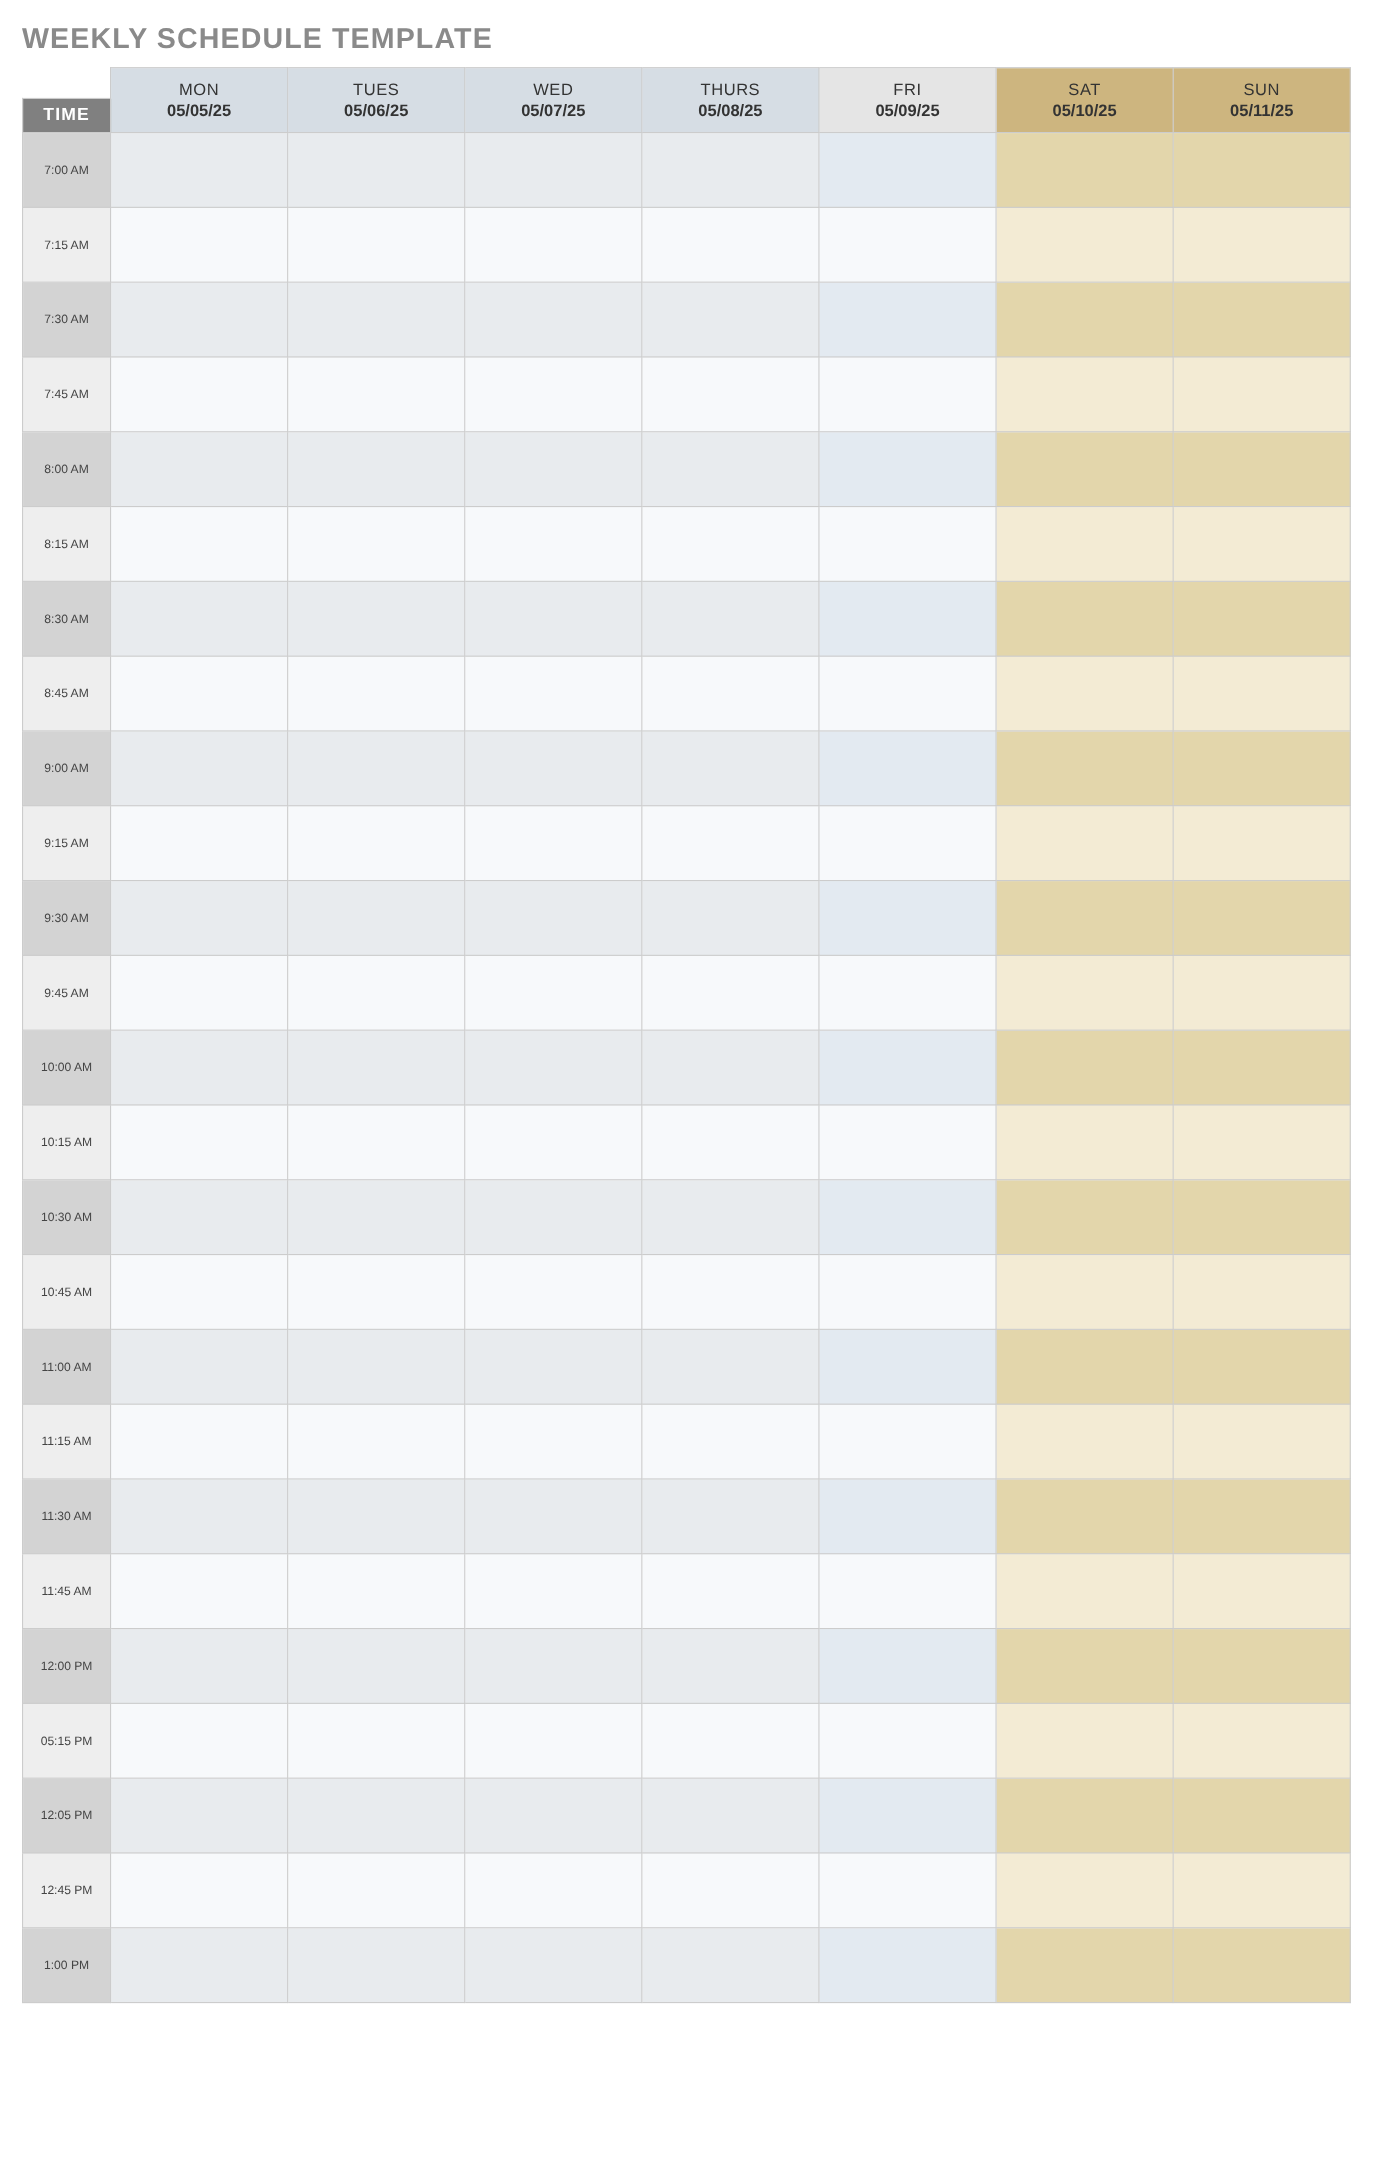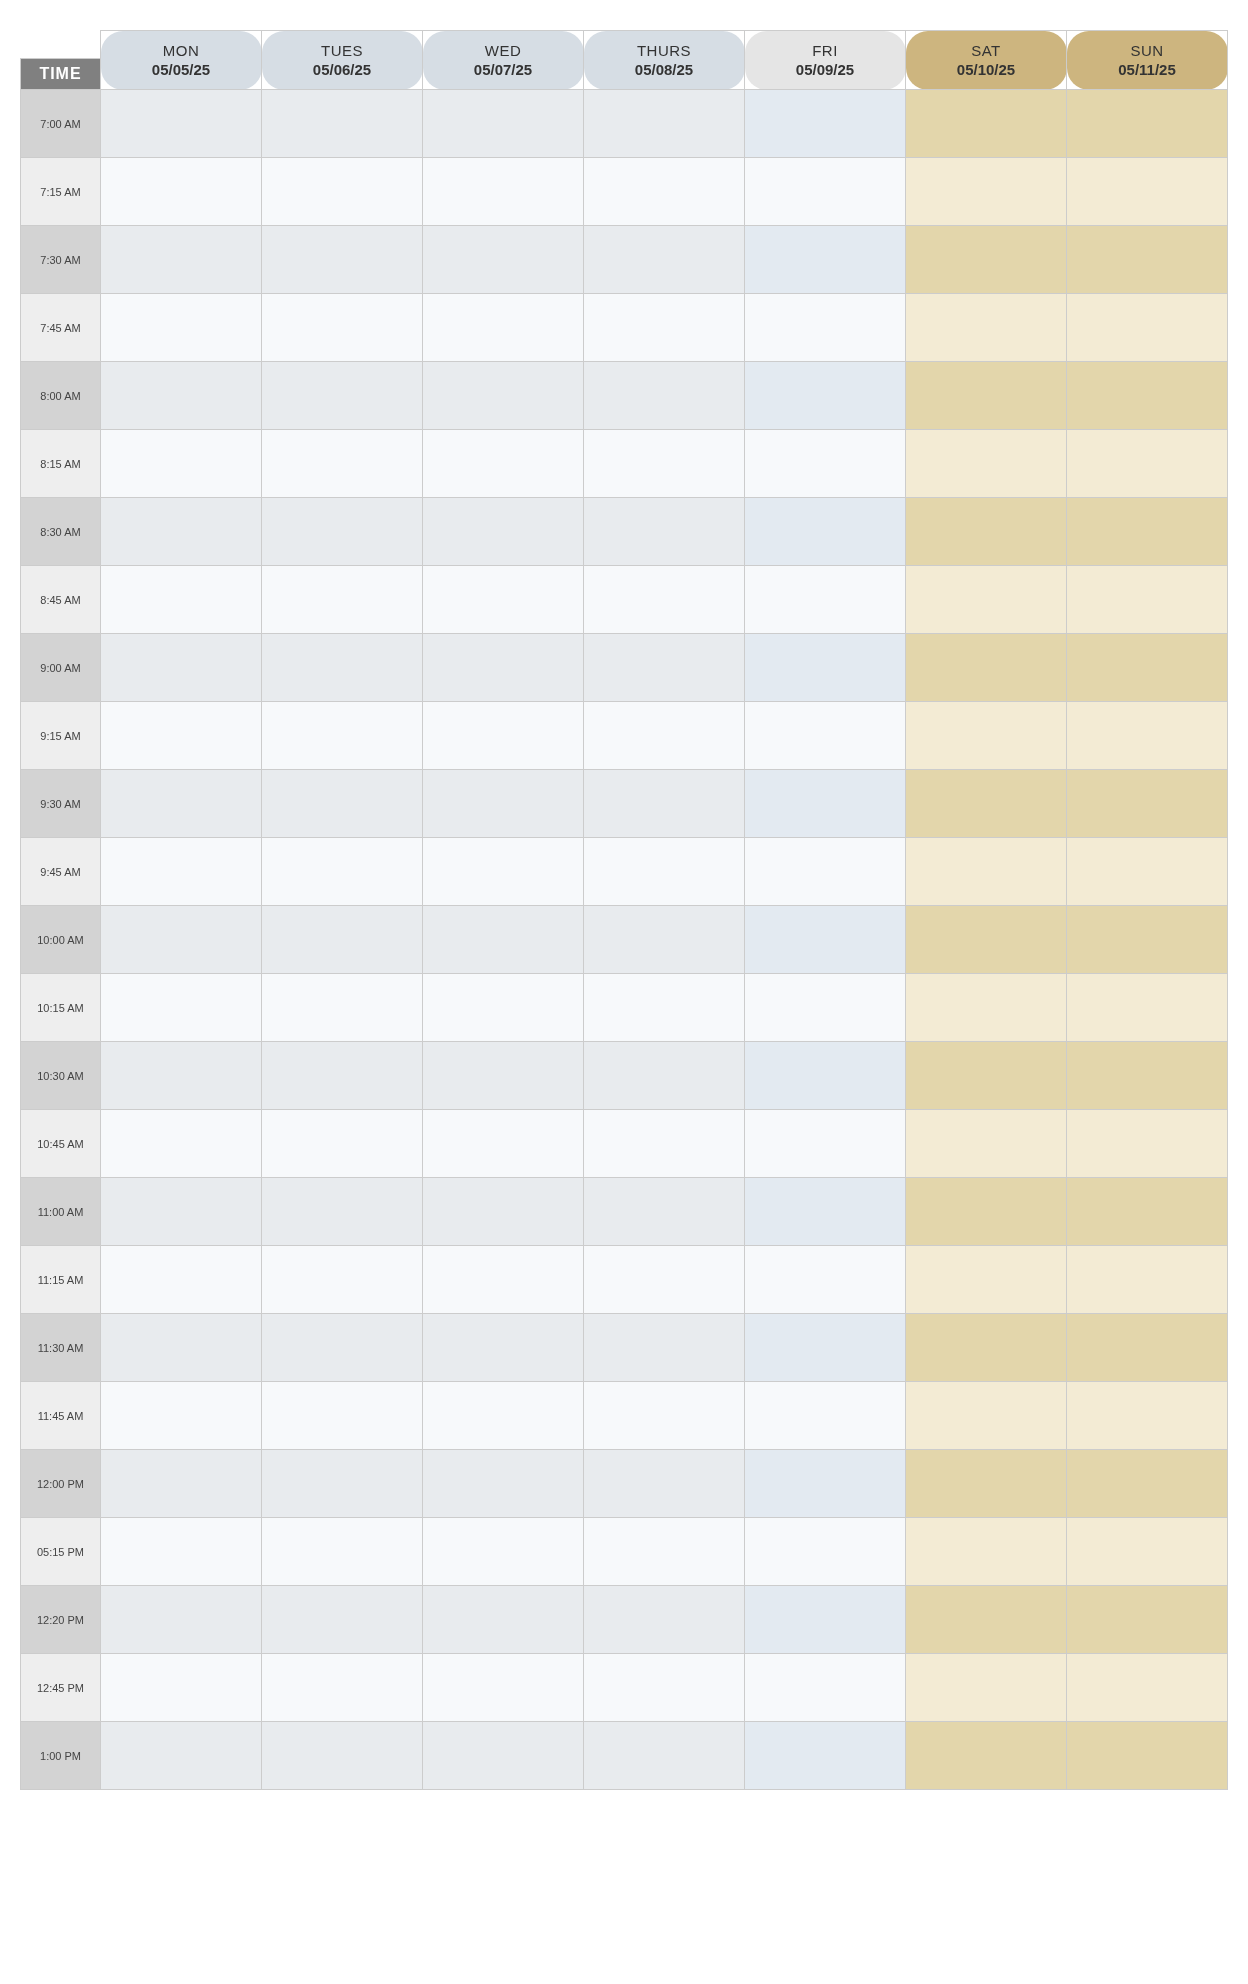--- a/index.html
+++ b/index.html
@@ -92,21 +92,20 @@
     background: #808080;
     color: #fff;
     font-size: 16px;
     font-weight: bold;
     letter-spacing: 1px;
     padding: 6px 4px;
     vertical-align: middle;
   }
   .dayhdr {
     font-size: 14px;
-    border-radius: 22px;
   }
   .dayhdr .dname {
     font-size: 15px;
     font-weight: 500;
     letter-spacing: 0.5px;
   }
   .dayhdr .ddate {
     font-size: 15px;
     margin-top: 2px;
   }
@@ -144,20 +143,21 @@
   .sched thead th.dayhdr {
     height: 56px;
   }
   .sched col.c-time { width: 80px; }
   .sched col.c-day  { }
 </style>
 </head>
 <body>
 
 <div class="top">
+  <div class="title">WEEKLY SCHEDULE TEMPLATE</div>
 
   <div class="ctrl-wrap">
   </div>
 </div>
 
 <table class="sched">
   <colgroup>
     <col class="c-time">
     <col class="c-day">
       <col class="c-day">
@@ -418,21 +418,21 @@
         <td class="timecol">05:15 PM</td>
         <td class="slot wk"></td>
         <td class="slot wk"></td>
         <td class="slot wk"></td>
         <td class="slot wk"></td>
         <td class="slot fr"></td>
         <td class="slot we1"></td>
         <td class="slot we2"></td>
       </tr>
       <tr class="even">
-        <td class="timecol">12:20 PM</td>
+        <td class="timecol">12:05 PM</td>
         <td class="slot wk"></td>
         <td class="slot wk"></td>
         <td class="slot wk"></td>
         <td class="slot wk"></td>
         <td class="slot fr"></td>
         <td class="slot we1"></td>
         <td class="slot we2"></td>
       </tr>
       <tr class="odd">
         <td class="timecol">12:45 PM</td>

